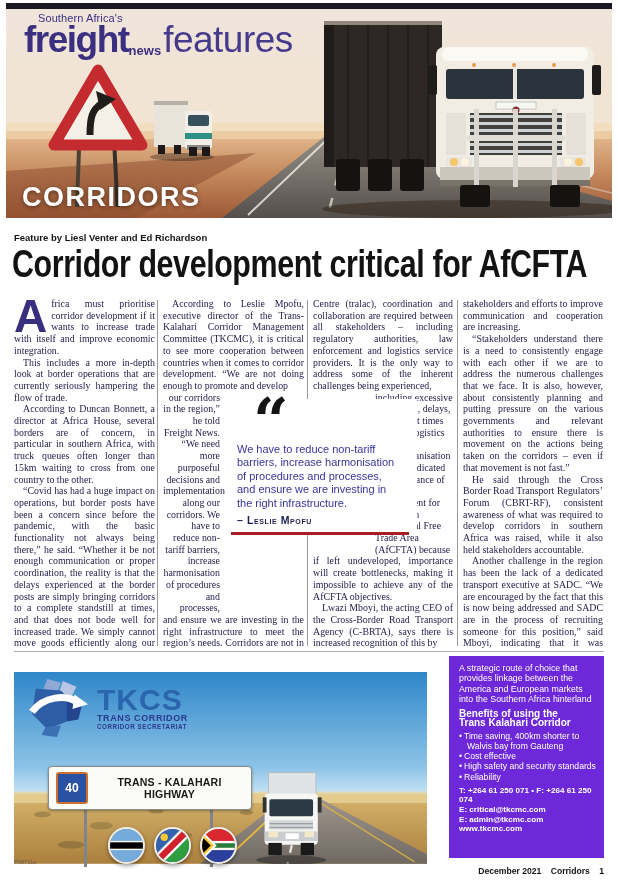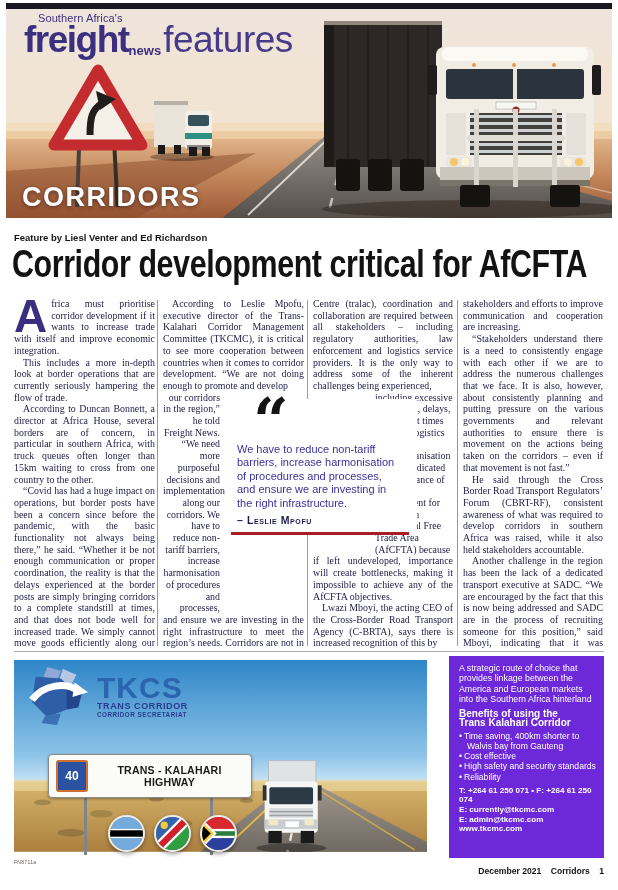--- a/index.html
+++ b/index.html
@@ -43,21 +43,21 @@
   .pq-glyph{font-family:"DejaVu Serif",serif;font-weight:bold;font-size:62px;line-height:44px;
        color:#141414;margin-left:22px;}
   .pq-text{width:158px;margin-left:6px;font-size:11px;line-height:13.4px;color:#39329a;}
   .pq-attr{margin:4px 0 0 6px;font-size:10.5px;font-weight:bold;color:#1d1c50;
        font-variant:small-caps;letter-spacing:.6px;}
   .pq-rule{margin-top:6px;height:3px;background:#a61e23;width:178px;}
 
   
   .ad-rule{position:absolute;left:14px;top:651px;width:590px;height:1px;background:#adadad;}
   .ad{position:absolute;left:14px;top:656px;width:590px;height:202px;}
-  .ad-photo{position:absolute;left:0;top:4px;width:413px;height:202px;overflow:hidden;}
+  .ad-photo{position:absolute;left:0;top:16px;width:413px;height:202px;overflow:hidden;}
   .ad-photo svg.scene{position:absolute;inset:0;display:block;}
   .ad-logo{position:absolute;left:14px;top:5px;display:flex;align-items:center;gap:9px;z-index:2;}
   .logo-text{display:flex;flex-direction:column;}
   .logo-abbr{font-size:30px;font-weight:bold;color:#2a65ad;line-height:27px;letter-spacing:1px;}
   .logo-line1{font-size:9px;font-weight:bold;color:#2b3b8f;letter-spacing:.6px;line-height:10px;}
   .logo-line2{font-size:6.3px;font-weight:bold;color:#2b3b8f;letter-spacing:.5px;line-height:8px;}
   .ad-sign{position:absolute;left:34px;top:94px;width:202px;height:42px;background:#fbfbf7;
        border:1px solid #8c8c86;border-radius:4px;box-shadow:0 1px 3px rgba(0,0,0,.35);
        display:flex;align-items:center;z-index:2;}
   .sign-route{width:28px;height:28px;margin-left:7px;background:#2b51a3;border:2px solid #cf7030;
@@ -361,21 +361,21 @@
       <div>Trans Kalahari Corridor</div>
     </div>
     <ul class="ad-bullets">
       <li>Time saving, 400km shorter to Walvis bay from Gauteng</li>
       <li>Cost effective</li>
       <li>High safety and security standards</li>
       <li>Reliability</li>
     </ul>
     <div class="ad-contact">
       <div>T: +264 61 250 071 • F: +264 61 250 074</div>
-      <div>E: currently@tkcmc.com</div>
+      <div>E: critical@tkcmc.com</div>
       <div>E: admin@tkcmc.com</div>
       <div>www.tkcmc.com</div>
     </div>
   </div>
 </div>
 
 <div class="photo-ref">FN8711a</div>
 
 <div class="footer">
   <span class="f-issue">December 2021</span>

